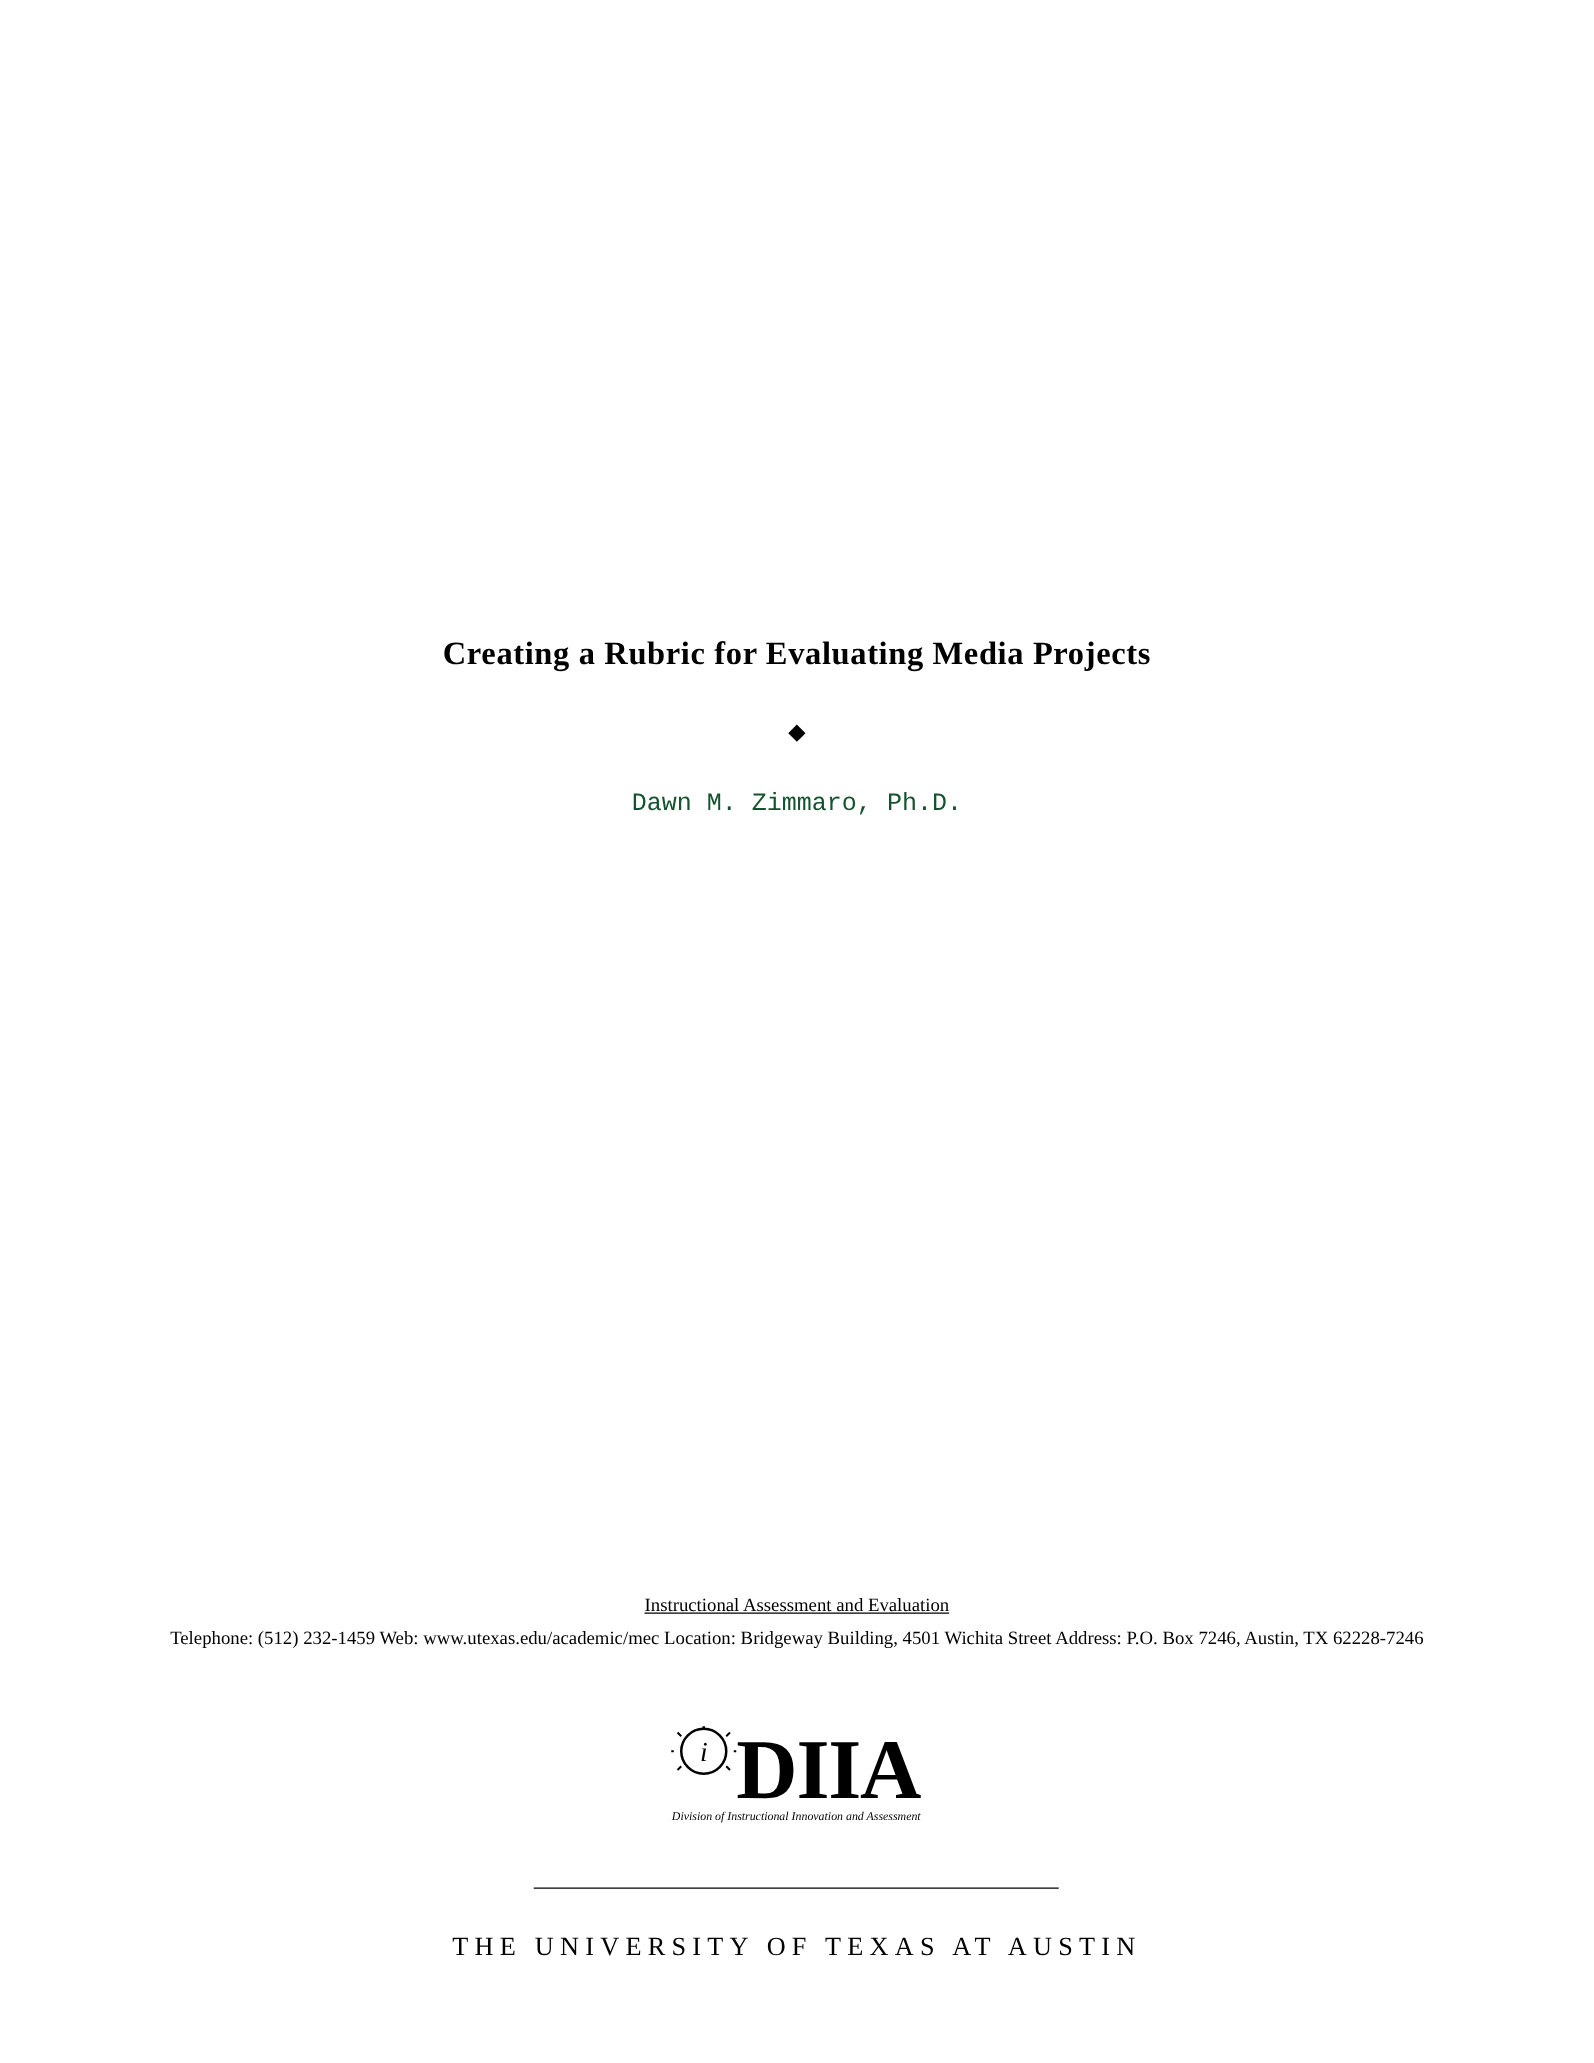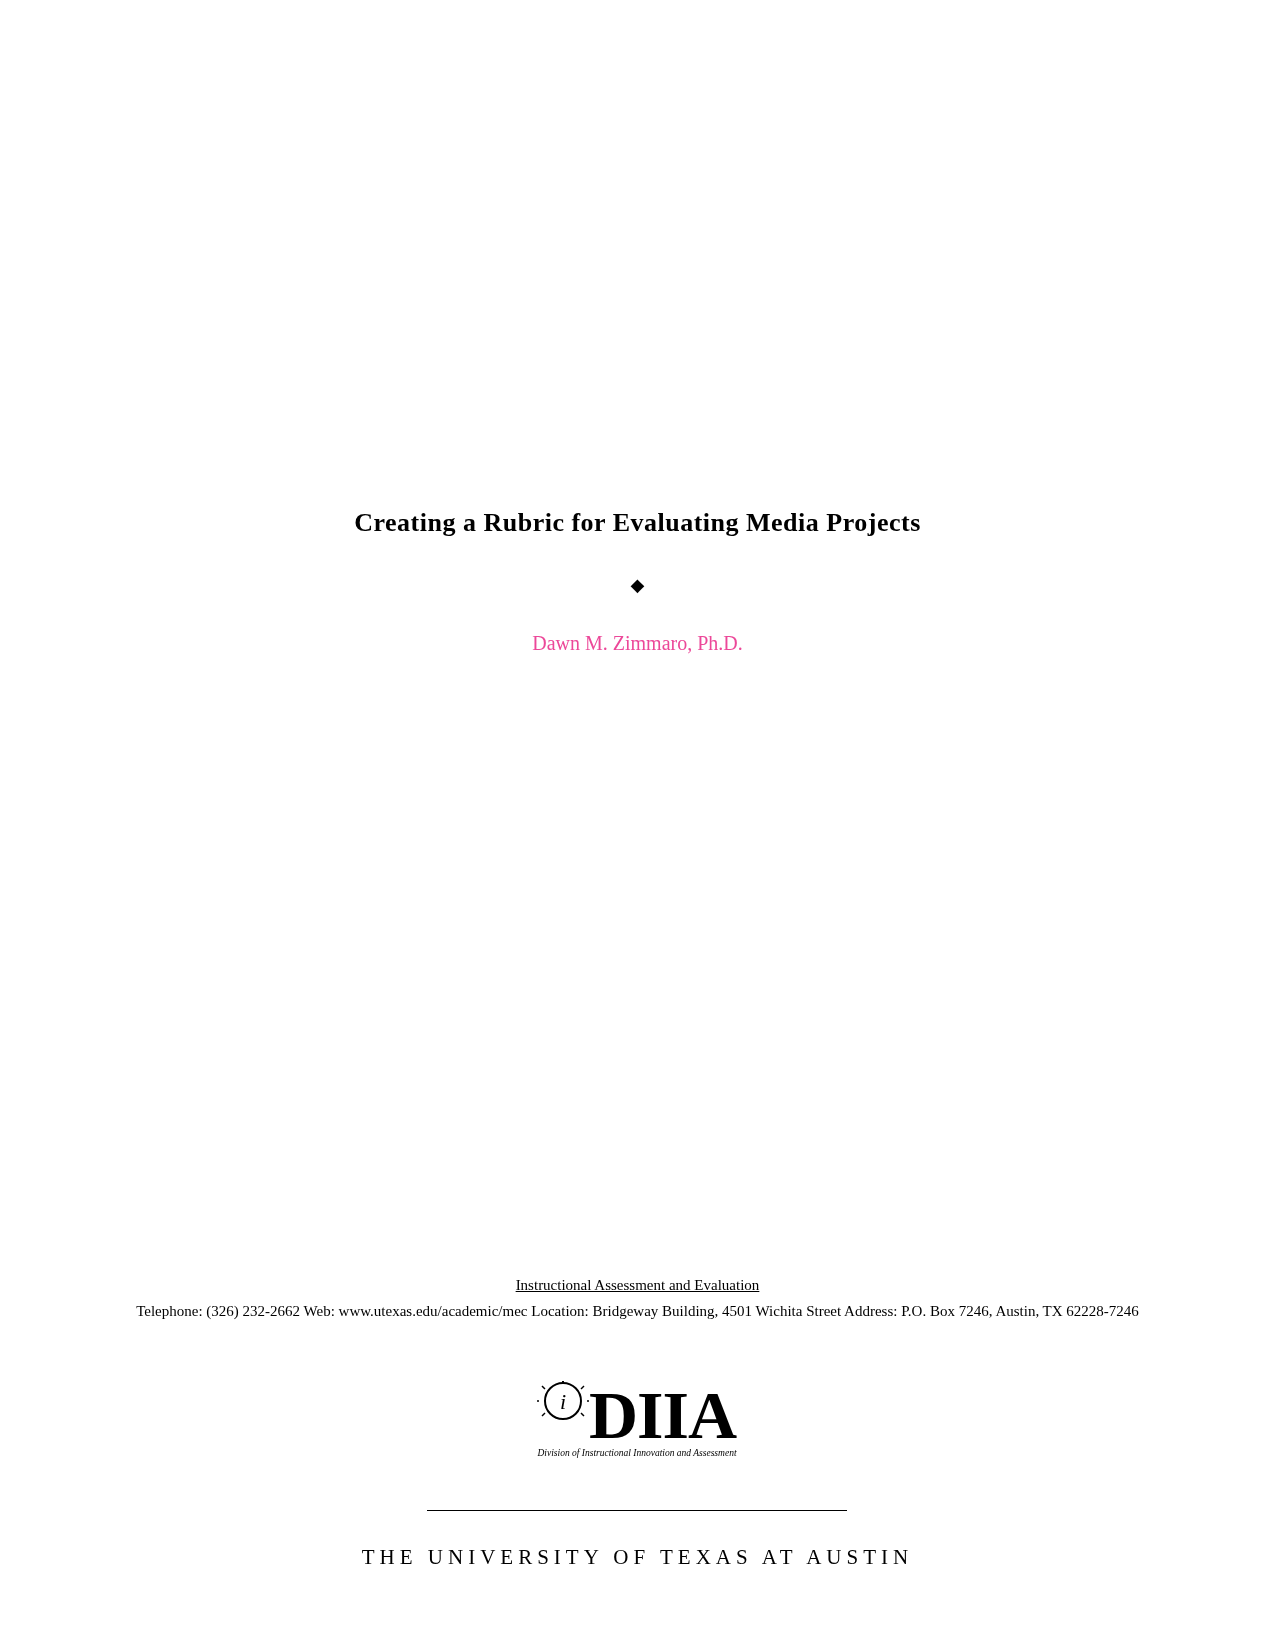--- a/index.html
+++ b/index.html
@@ -52,22 +52,22 @@
 
     .diamond-separator {
       font-size: 18px;
       color: #000000;
       margin-top: 36px;
       margin-bottom: 36px;
     }
 
     .author-name {
       font-size: 20px;
-      font-family: Liberation Serif, serif;
-      color: #ec4899;
+      font-family: Liberation Mono, monospace;
+      color: #14532d;
       text-align: right;
     }
 
     .bottom-section {
       display: flex;
       flex-direction: column;
       align-items: center;
       gap: 16px;
     }
 
@@ -124,21 +124,21 @@
 
     <div class="diamond-separator">◆</div>
 
     <div class="author-name">Dawn M. Zimmaro, Ph.D.</div>
   </div>
 
   <div class="bottom-section">
 
     <div class="contact-info">
       <span class="underline">Instructional Assessment and Evaluation</span>
-      <span>Telephone: (326) 232-2662</span>
+      <span>Telephone: (512) 232-1459</span>
       <span>Web: www.utexas.edu/academic/mec</span>
       <span>Location: Bridgeway Building, 4501 Wichita Street</span>
       <span>Address: P.O. Box 7246, Austin, TX 62228-7246</span>
     </div>
 
     <div class="logo-container">
 
       <svg class="diia-svg" viewBox="0 0 220 90" xmlns="http://www.w3.org/2000/svg">
 
         <g transform="translate(10, 5)">

